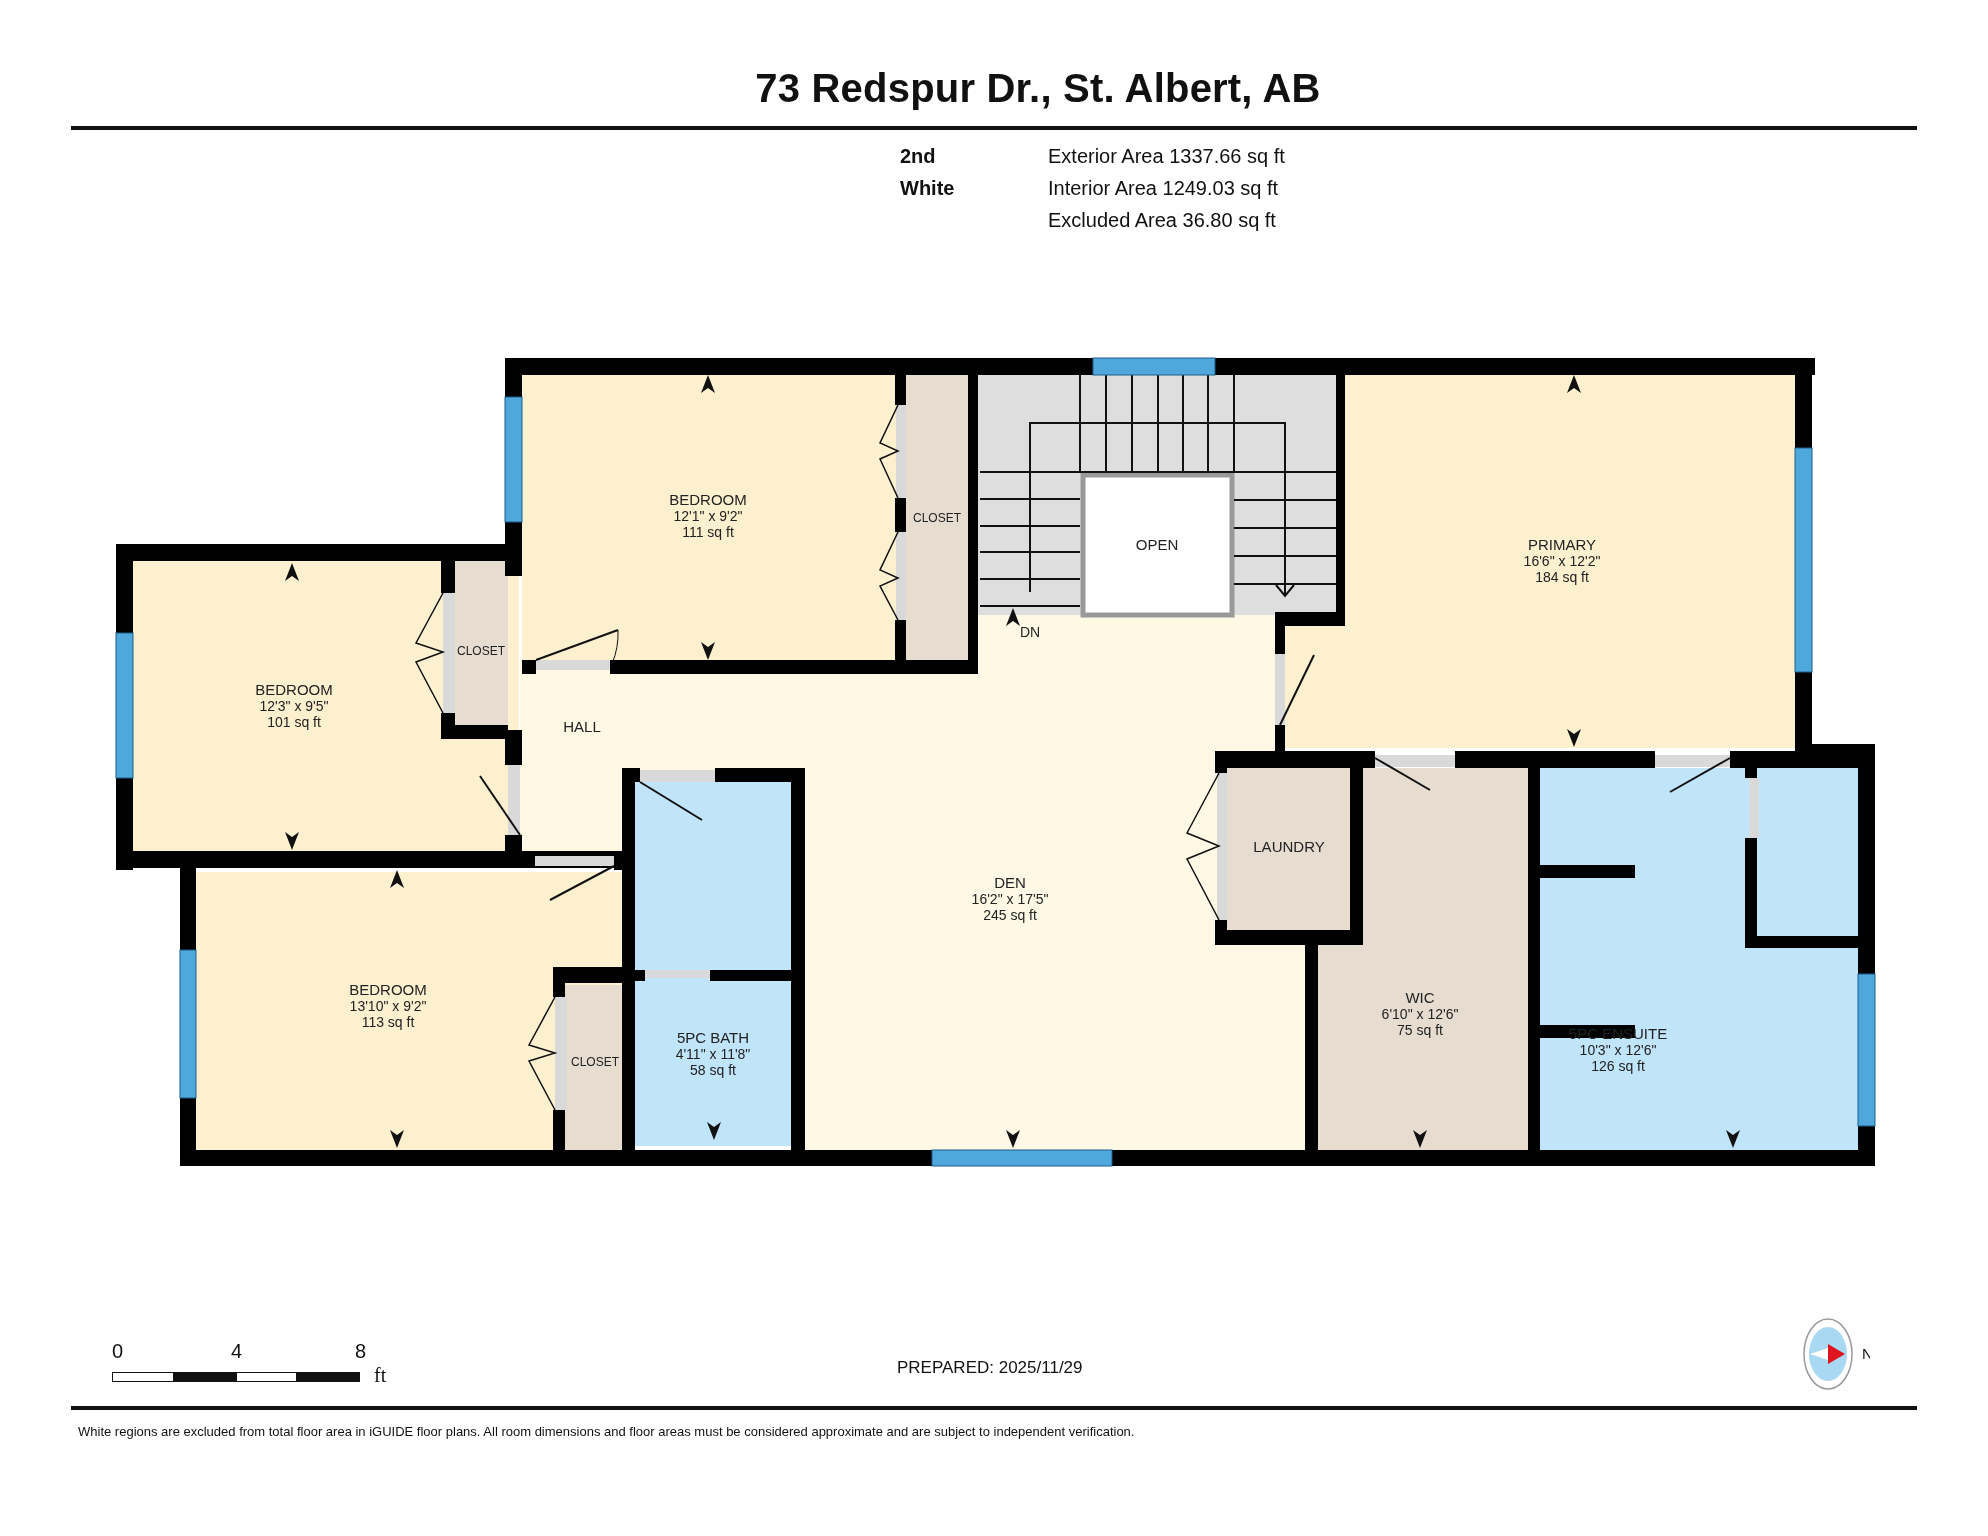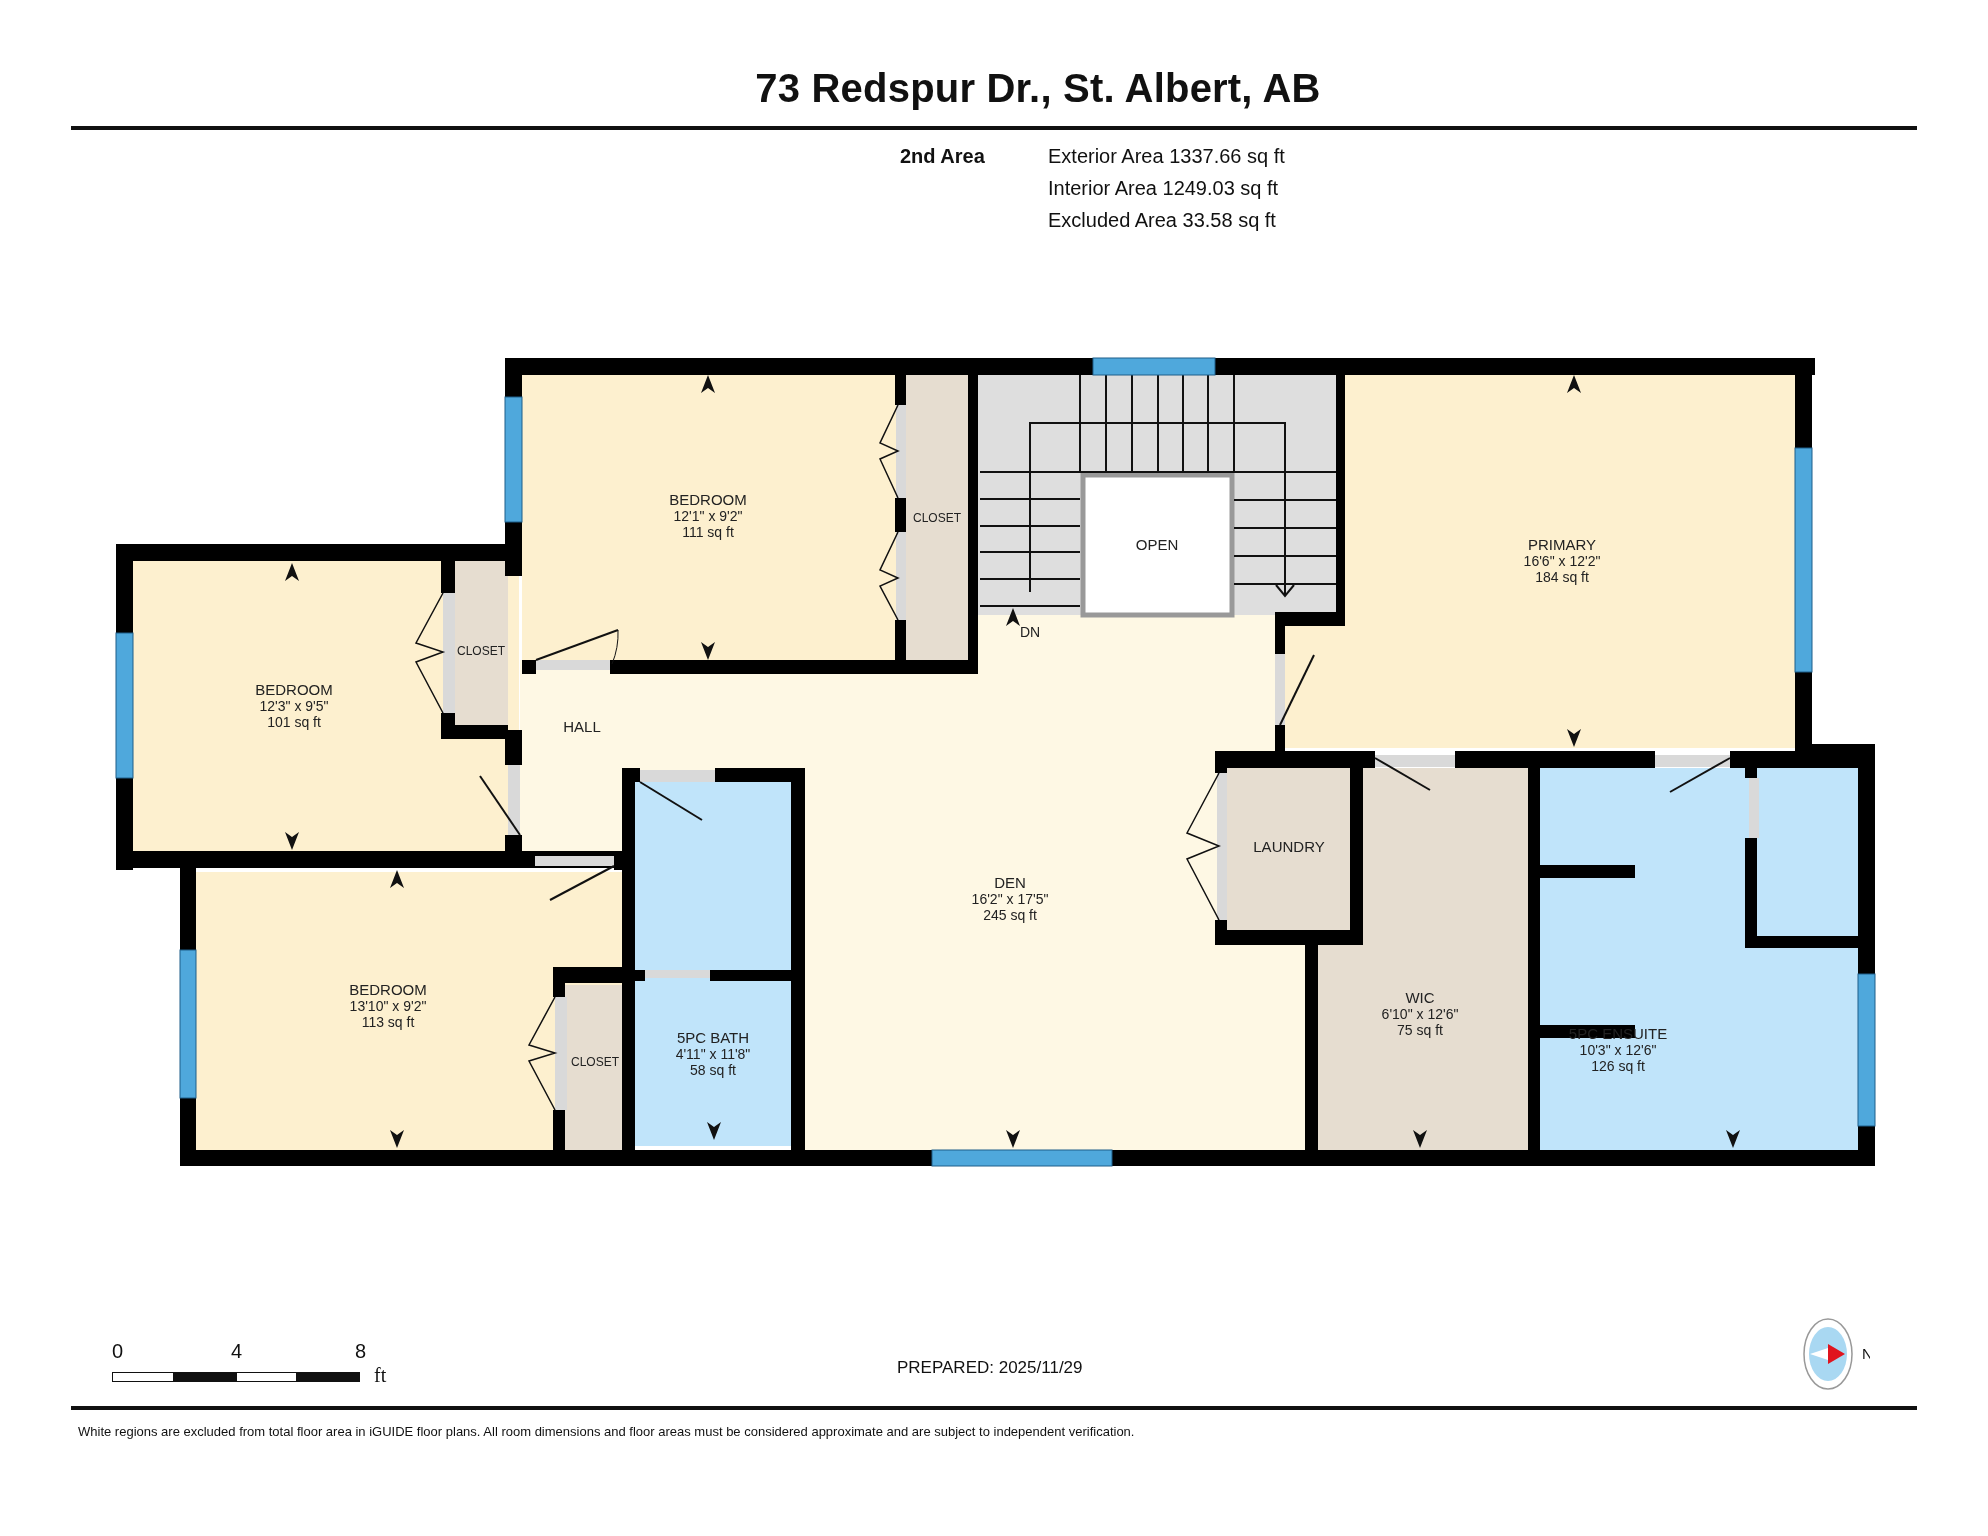--- a/index.html
+++ b/index.html
@@ -18,25 +18,25 @@
   .footer{position:absolute;left:78px;top:1424px;font-size:13px;}
   .compass{position:absolute;left:1798px;top:1318px;width:72px;height:72px;}
 </style>
 </head>
 <body>
 
 <div class="title">73 Redspur Dr., St. Albert, AB</div>
 <div class="rule" style="top:126px;"></div>
 
 <div class="summary">
-  <div class="floor">2nd Area</div>
+  <div class="floor">2nd White</div>
   <div class="vals">
     <div>Exterior Area 1337.66 sq ft</div>
     <div>Interior Area 1249.03 sq ft</div>
-    <div>Excluded Area 33.58 sq ft</div>
+    <div>Excluded Area 36.80 sq ft</div>
   </div>
 </div>
 
 <svg class="plan" width="1988" height="1536" viewBox="0 0 1988 1536">
   <defs>
     <g id="arrow-up">
         <path d="M0,-10 L7,8 L0,3 L-7,8 Z" fill="#111"></path>
       </g>
   </defs>
 

